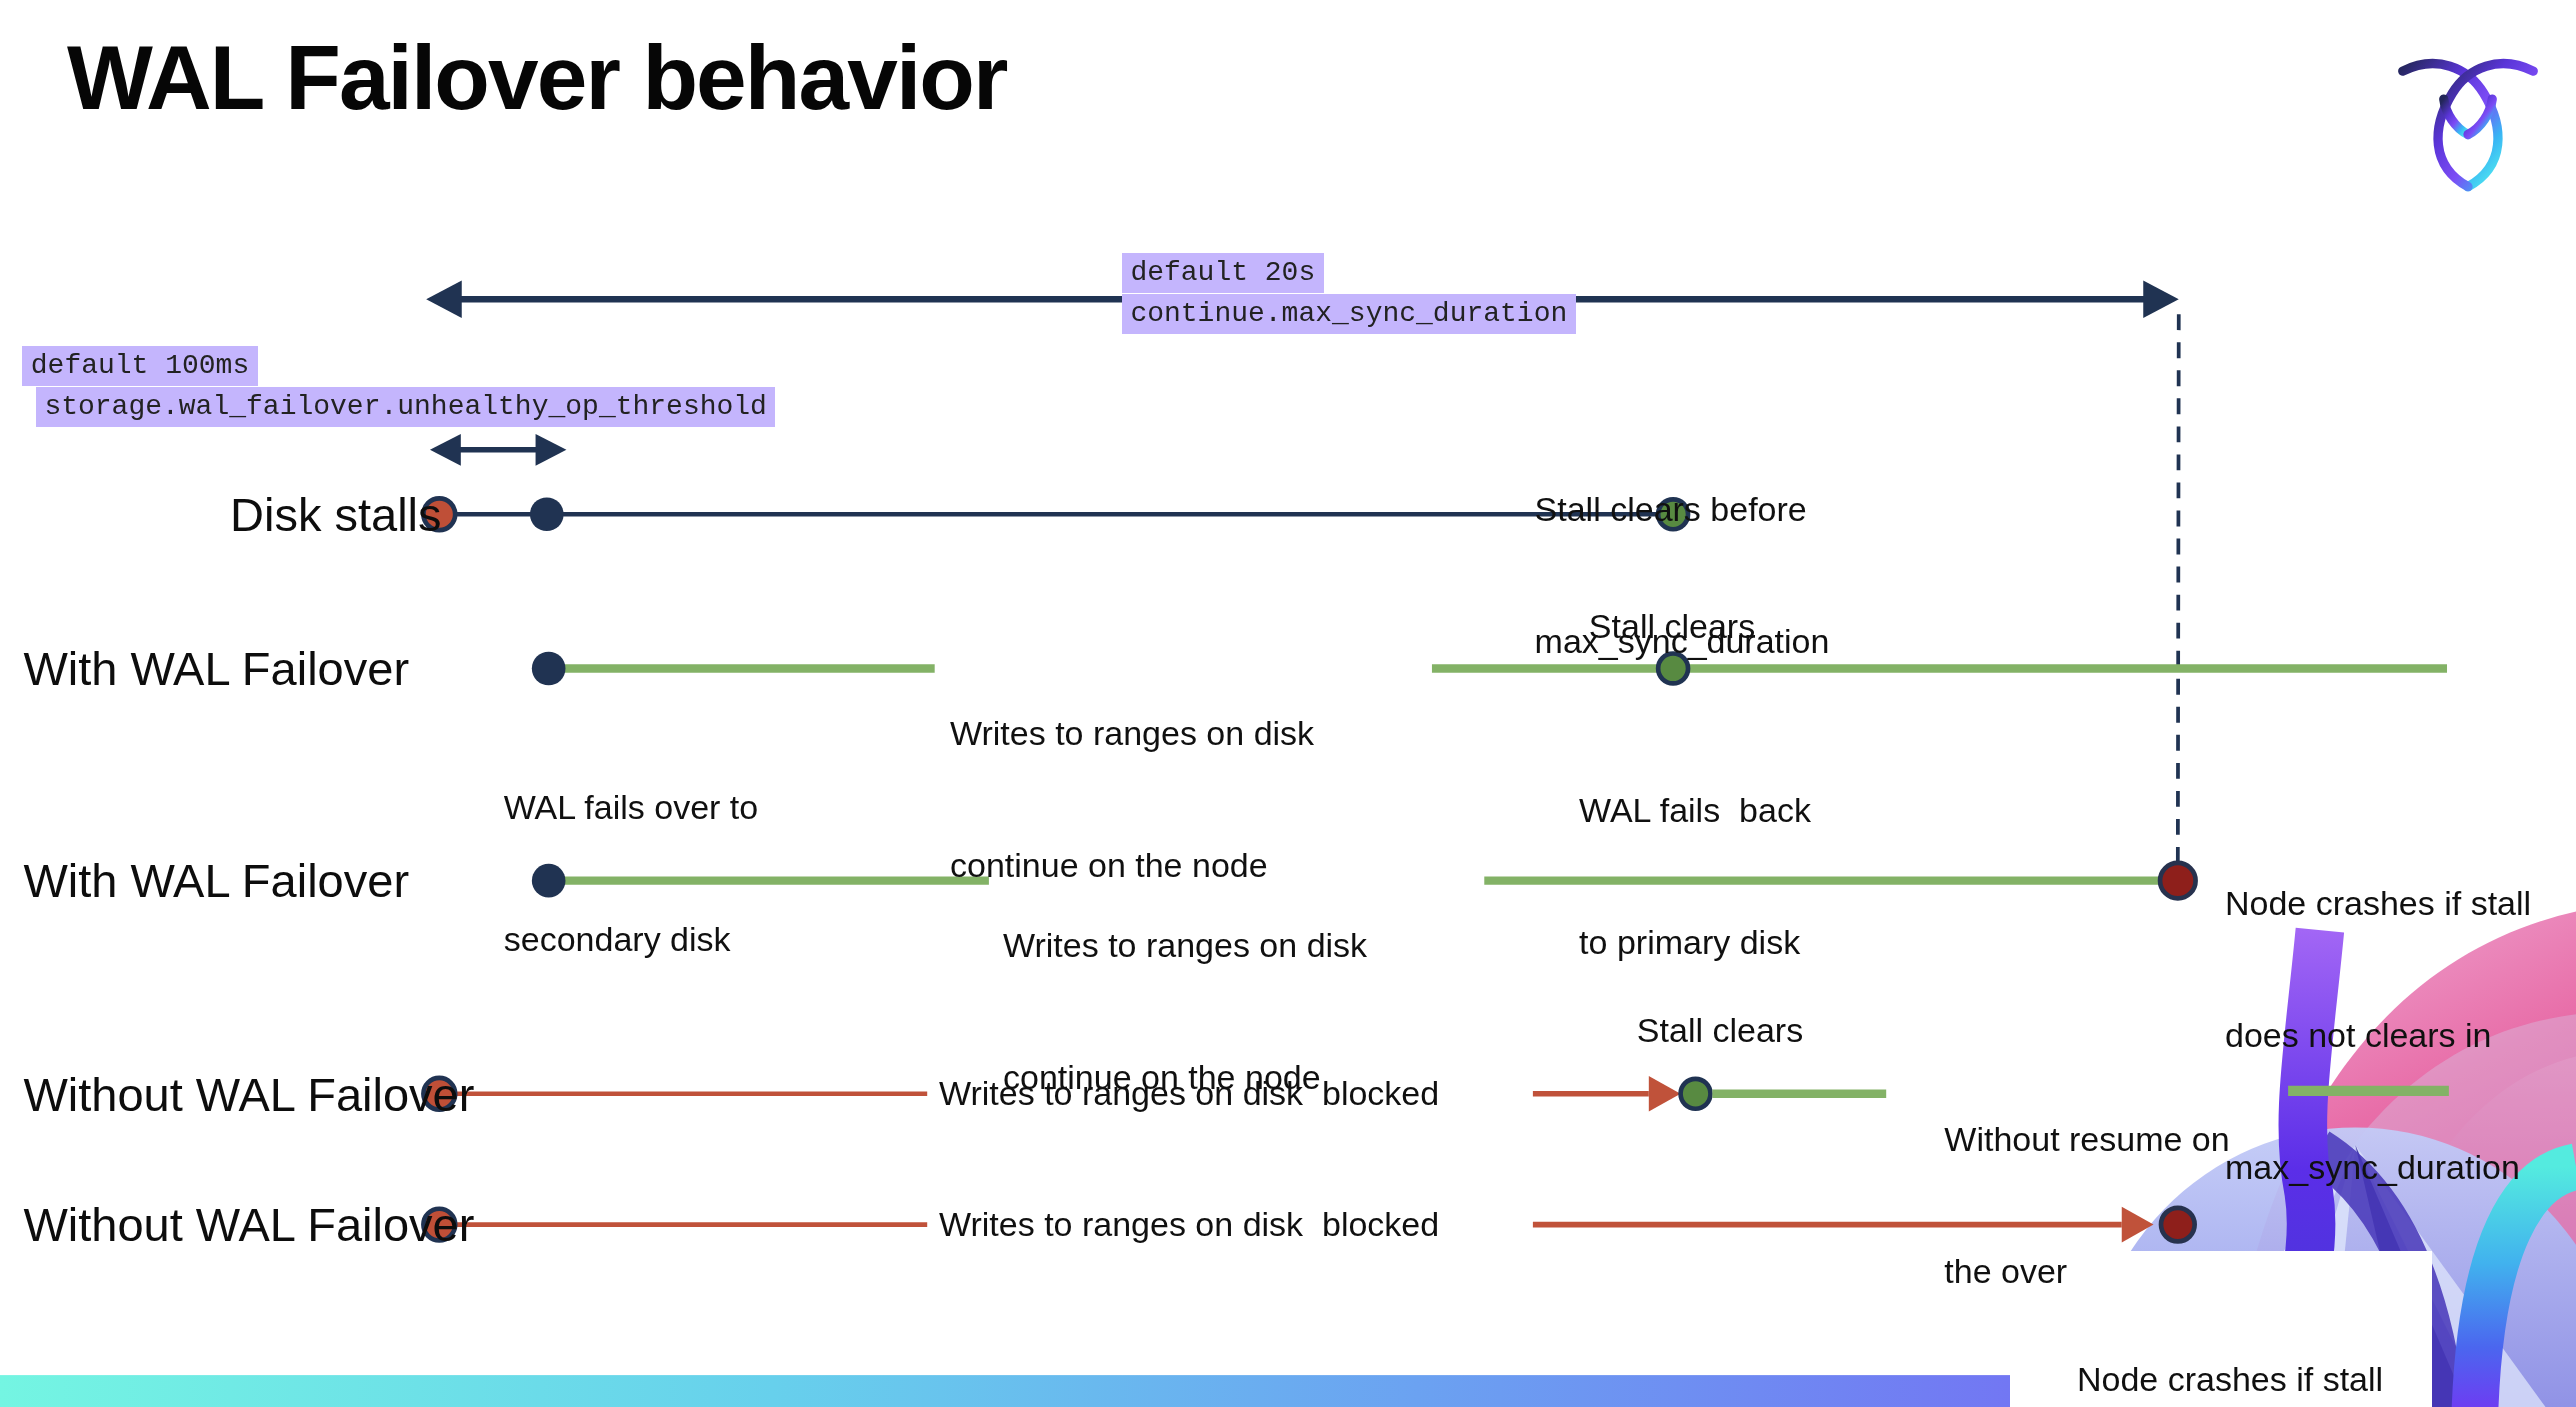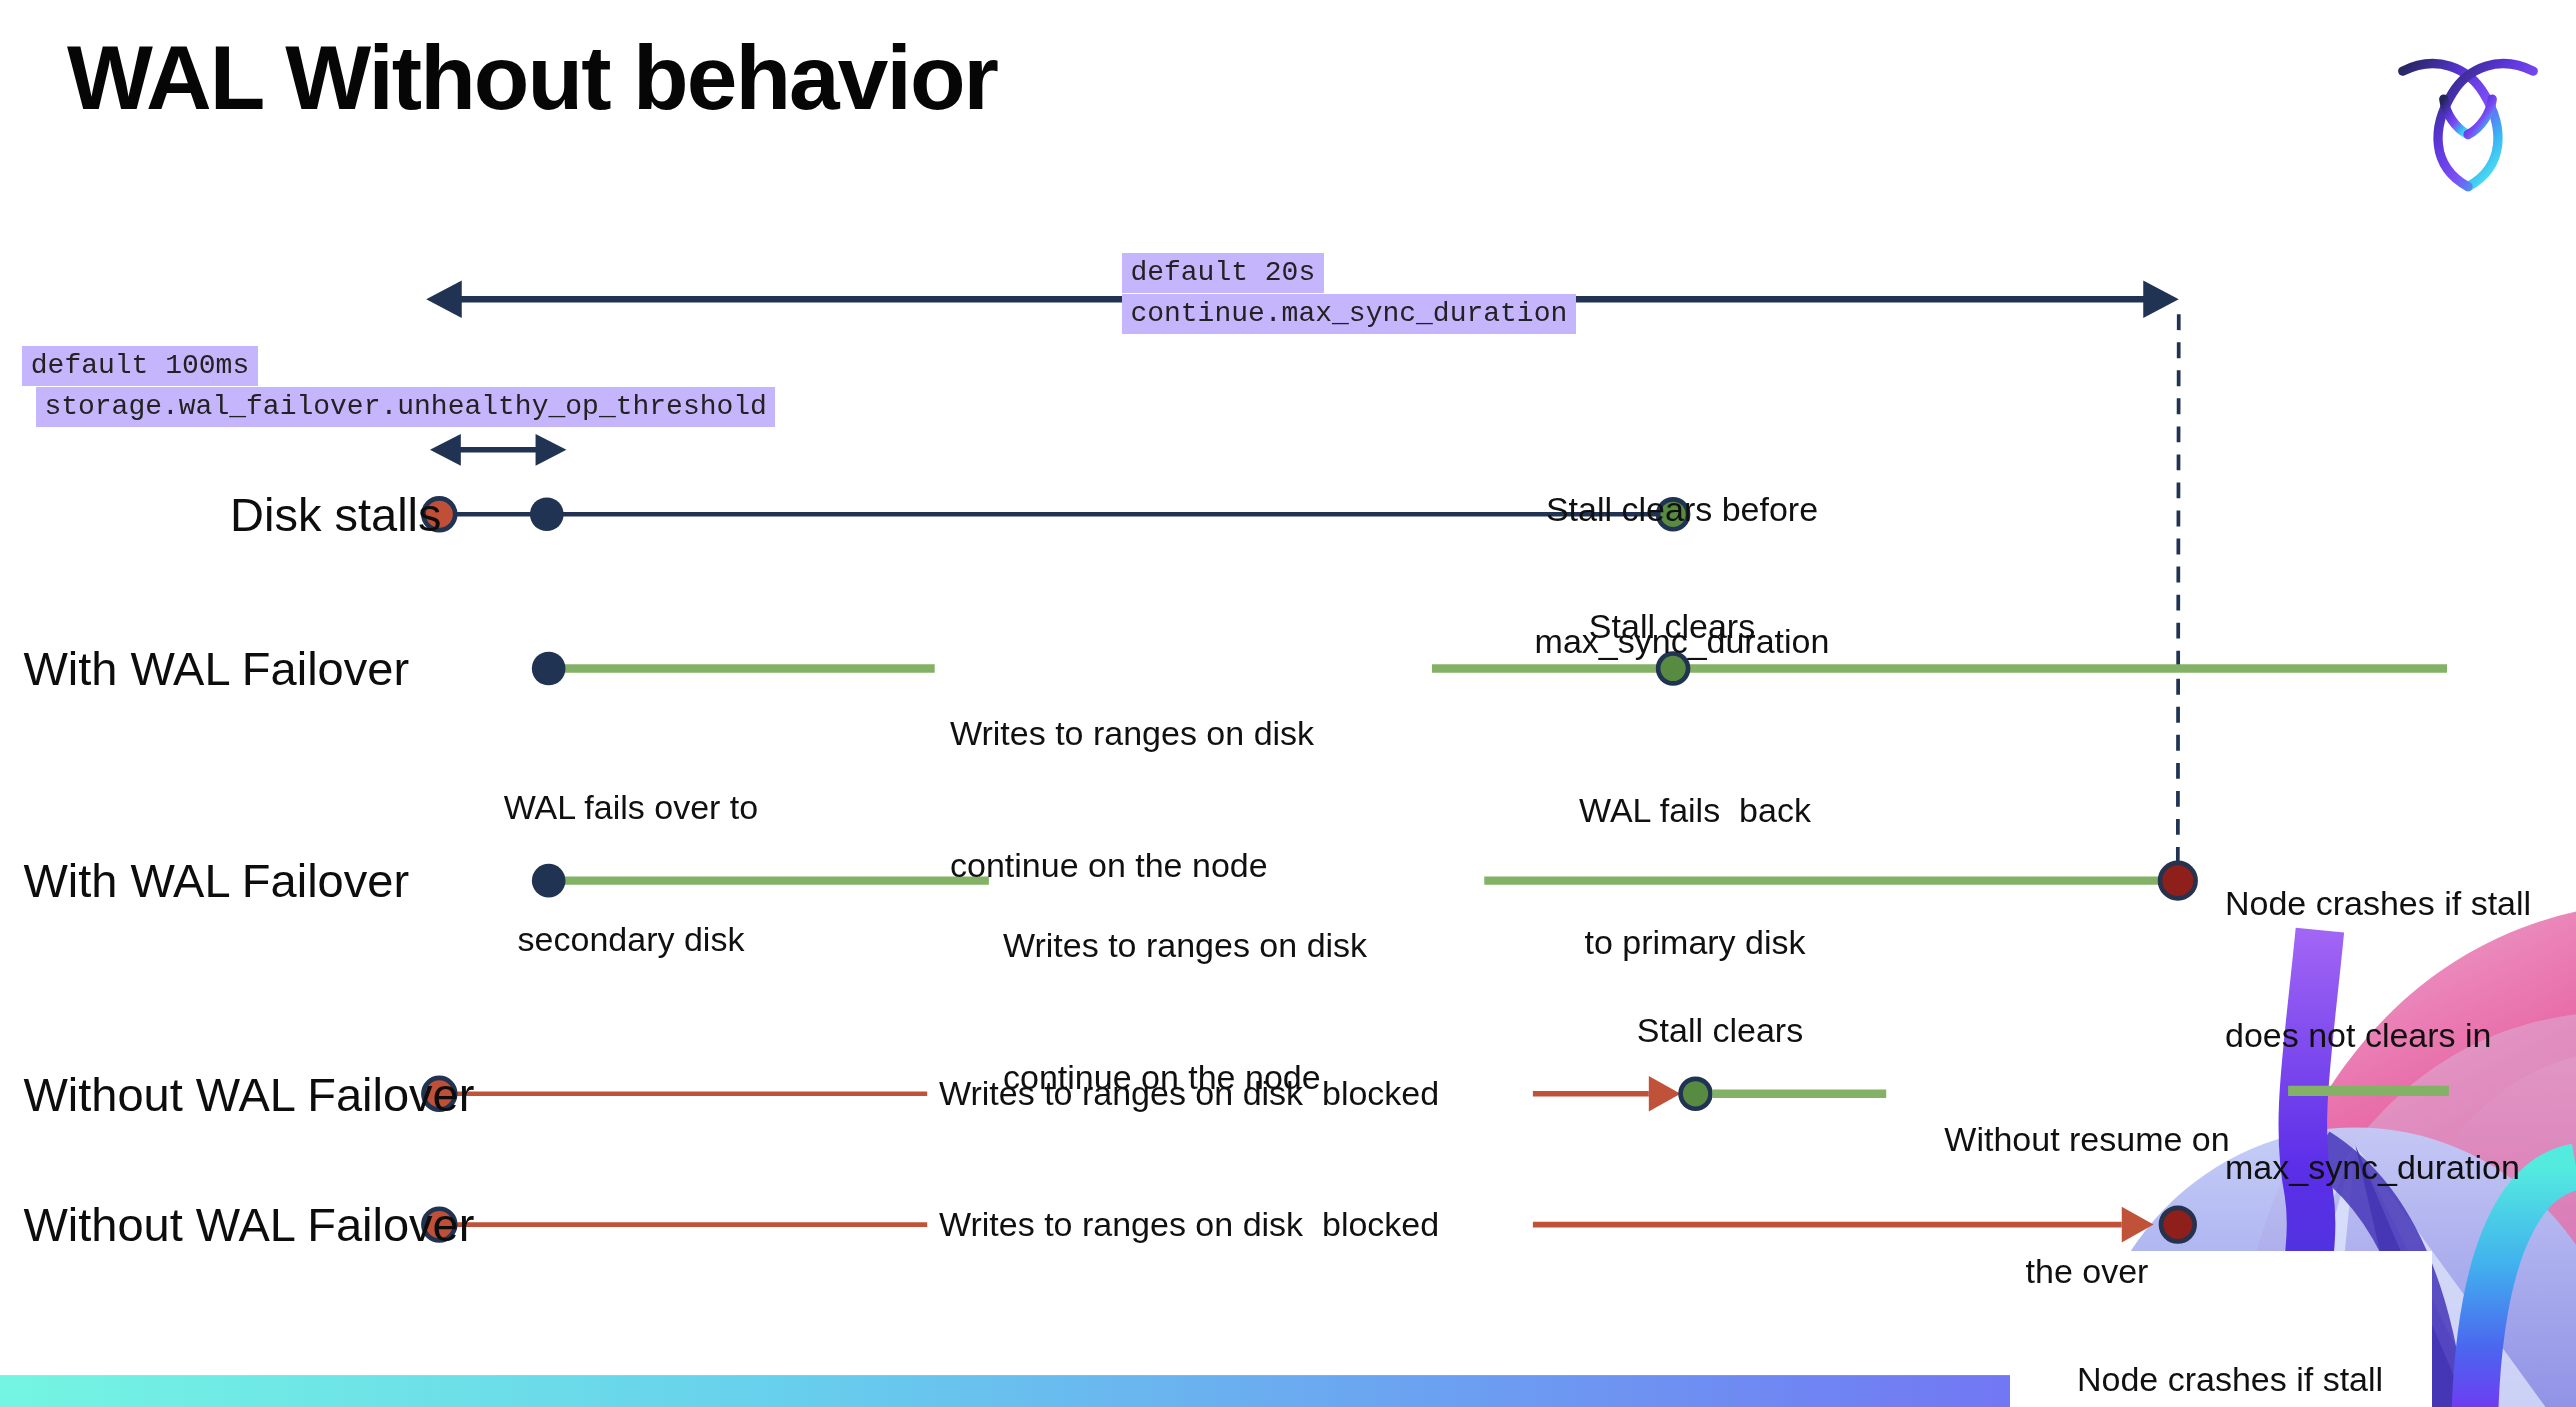--- a/index.html
+++ b/index.html
@@ -6,21 +6,21 @@
   #slide{position:relative;width:2576px;height:1408px;background:#ffffff;overflow:hidden;
          font-family:"Liberation Sans",sans-serif;}
   #diagram-svg{position:absolute;left:0;top:0;}
   .title{position:absolute;left:67px;top:26px;font-size:91px;font-weight:bold;
          letter-spacing:-1.9px;color:#060606;white-space:pre;}
   .mono{position:absolute;font:28px/34px "Liberation Mono","DejaVu Sans Mono",monospace;
         color:#222;background:#c4b5fd;padding:2.8px 8.4px;white-space:pre;}
   .rowlabel{position:absolute;font-size:47px;line-height:41px;color:#0d0d0d;
             transform:translateY(-50%);white-space:pre;}
   .ann{position:absolute;font-size:34px;line-height:44px;color:#101010;white-space:pre;}
-  .center{transform:translateX(-50%);text-align:center;}
+  .center{transform:translateX(-50%);text-align:left;}
   .whitebox{position:absolute;left:2010px;top:1251px;width:422px;height:157px;background:#ffffff;}
 </style>
 </head>
 <body>
 
 <div id="slide">
 
   <svg id="diagram-svg" width="2576" height="1408" viewBox="0 0 2756 1506">
     <defs>
       <linearGradient id="barGrad" x1="0" y1="0" x2="1" y2="0">
@@ -122,21 +122,21 @@
       <line x1="487" y1="1310" x2="992" y2="1310" stroke="#c0523a" stroke-width="5"></line>
       <line x1="1640" y1="1310" x2="2270" y2="1310" stroke="#c0523a" stroke-width="6"></line>
       <polygon points="2304,1310 2270,1291 2270,1329" fill="#c0523a"></polygon>
       <circle cx="470" cy="1310" r="17" fill="#bf4f37" stroke="#203352" stroke-width="5"></circle>
       <circle cx="2330" cy="1310" r="18" fill="#8e1f1b" stroke="#27324e" stroke-width="5"></circle>
     </g>
   </svg>
 
   <div class="whitebox"></div>
 
-  <div class="title">WAL Without behavior</div>
+  <div class="title">WAL Failover behavior</div>
 
   <svg style="position:absolute;left:2393px;top:45px" width="150" height="151" viewBox="0 0 160 162">
     <defs>
       <linearGradient id="logoGrad" x1="0" y1="0" x2="0.9" y2="1">
         <stop offset="0" stop-color="#23265a"></stop>
         <stop offset="0.35" stop-color="#5a35d8"></stop>
         <stop offset="0.6" stop-color="#7c4cf5"></stop>
         <stop offset="0.82" stop-color="#38b4f4"></stop>
         <stop offset="1" stop-color="#4fe6f0"></stop>
       </linearGradient>

